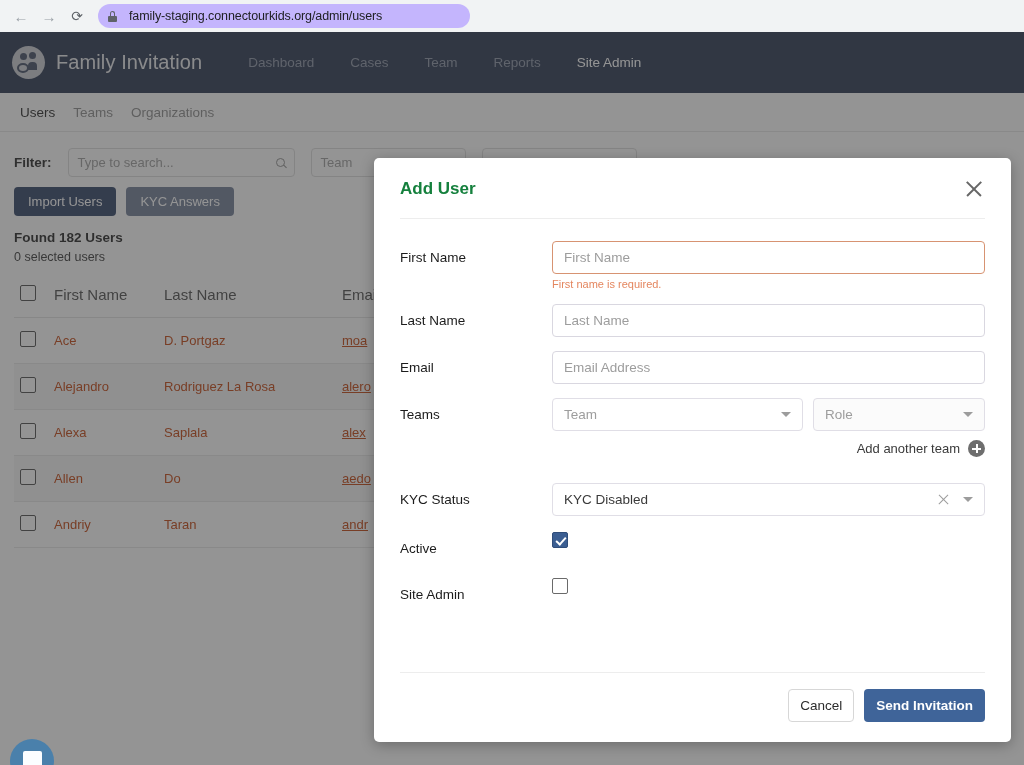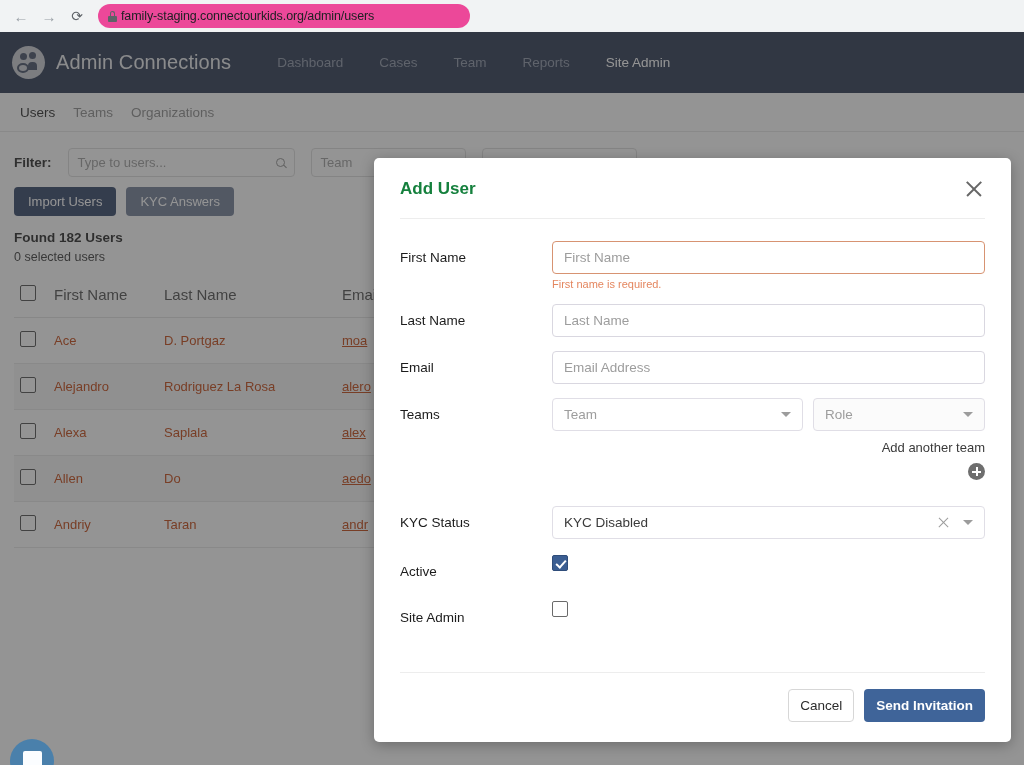--- a/index.html
+++ b/index.html
@@ -24,27 +24,27 @@
     width: 26px; height: 26px;
     display: flex; align-items: center; justify-content: center;
     color: #9aa0a6;
     font-size: 15px;
     border-radius: 50%;
   }
   .nav-btn.reload { color: #5f6368; font-size: 14px; }
   #omnibox {
     flex: 1;
     height: 24px;
-    background: #ec4899;
+    background: #c4b5fd;
     border-radius: 12px;
     margin-left: 6px;
     display: flex;
     align-items: center;
     padding: 0 10px;
-    gap: 4px;
+    gap: 12px;
     max-width: 372px;
   }
   #lock-icon { width: 9px; height: 11px; position: relative; flex: 0 0 auto; }
   #lock-icon .body { position:absolute; bottom:0; left:0; width:9px; height:6px; background:#5f6368; border-radius:1px; }
   #lock-icon .shackle { position:absolute; top:0; left:2px; width:5px; height:5px; border:1.4px solid #5f6368; border-bottom:none; border-radius:3px 3px 0 0; }
   #url-text {
     font-size: 12.5px;
     color: #202124;
     white-space: nowrap;
     letter-spacing: -0.1px;
@@ -307,22 +307,22 @@
   }
   .clear-x::before, .clear-x::after {
     content: ''; position: absolute; left: 0; top: 6px;
     width: 13px; height: 1.2px; background: #9c9c9c;
   }
   .clear-x::before { transform: rotate(45deg); }
   .clear-x::after  { transform: rotate(-45deg); }
   #team-select { flex: 1 1 246px; }
   #role-select { flex: 0 0 172px; }
   #add-team-row {
-    display: flex; align-items: flex-end; justify-content: flex-end;
-    gap: 8px; margin-top: 9px; flex-direction: column;
+    display: flex; align-items: center; justify-content: flex-end;
+    gap: 8px; margin-top: 9px;
   }
   #add-team-label { font-size: 13px; color: #3a3a3a; }
   #add-team-plus {
     width: 17px; height: 17px; border-radius: 50%;
     background: #6e6e6e; position: relative; flex:0 0 auto;
   }
   #add-team-plus::before, #add-team-plus::after {
     content:''; position:absolute; background:#fff;
   }
   #add-team-plus::before { left:4px; top:7.8px; width:9px; height:2px; }
@@ -385,21 +385,21 @@
 <div id="page">
 
   <div id="app-navbar">
     <div id="brand">
       <span id="logo-circle">
         <span class="head-a"></span>
           <span class="head-b"></span>
         <span class="body-a"></span>
           <span class="body-b"></span>
       </span>
-      <span id="brand-name">Admin Connections</span>
+      <span id="brand-name">Family Invitation</span>
     </div>
     <div id="main-nav">
       <a class="nav-link">Dashboard</a>
       <a class="nav-link">Cases</a>
       <a class="nav-link">Team</a>
       <a class="nav-link">Reports</a>
       <a class="nav-link active">
           <span>Site Admin</span>
           <span class="pointer"></span>
         </a>
@@ -409,21 +409,21 @@
   <div id="sub-nav">
     <a class="subnav-link active">Users</a>
     <a class="subnav-link">Teams</a>
     <a class="subnav-link">Organizations</a>
   </div>
 
   <div id="content-area">
     <div id="filter-row">
       <span id="filter-label">Filter:</span>
       <div id="search-box">
-        <span class="ph">Type to users...</span>
+        <span class="ph">Type to search...</span>
         <span class="mag"></span>
       </div>
       <div class="sel-box" id="team-filter">
         <span>Team</span>
       </div>
       <div class="sel-box" id="extra-filter">
         <span></span>
       </div>
     </div>
 

